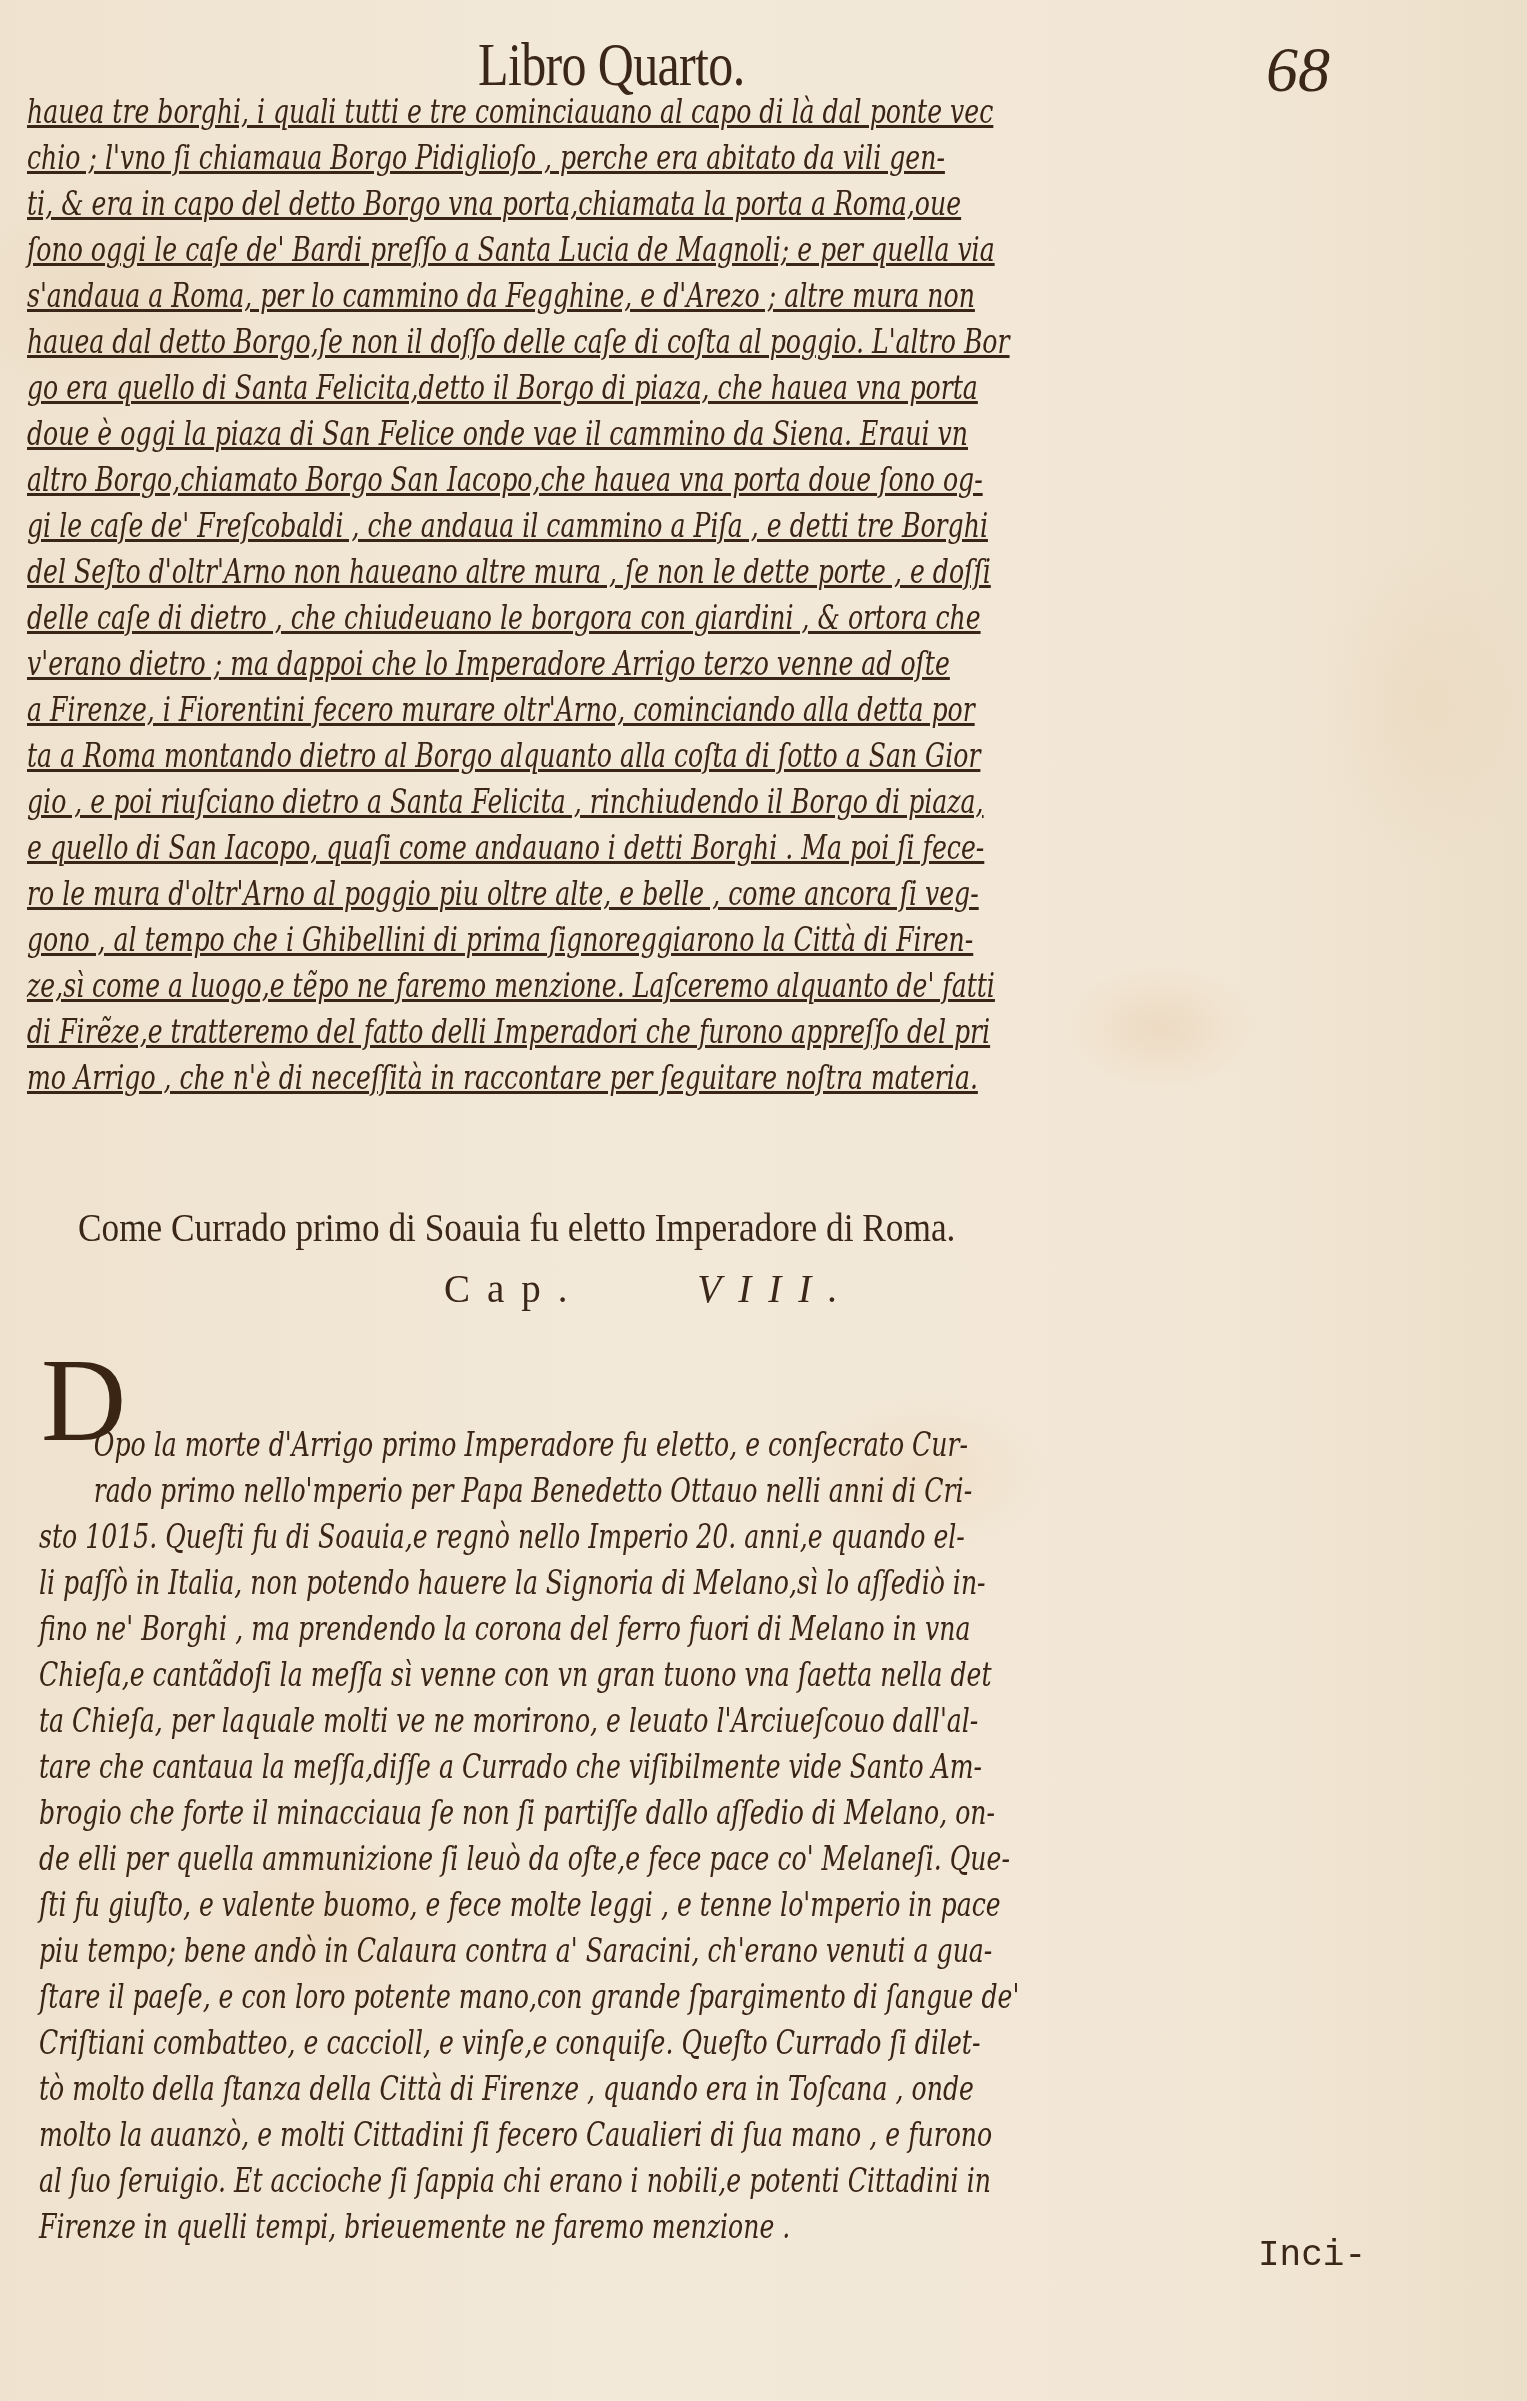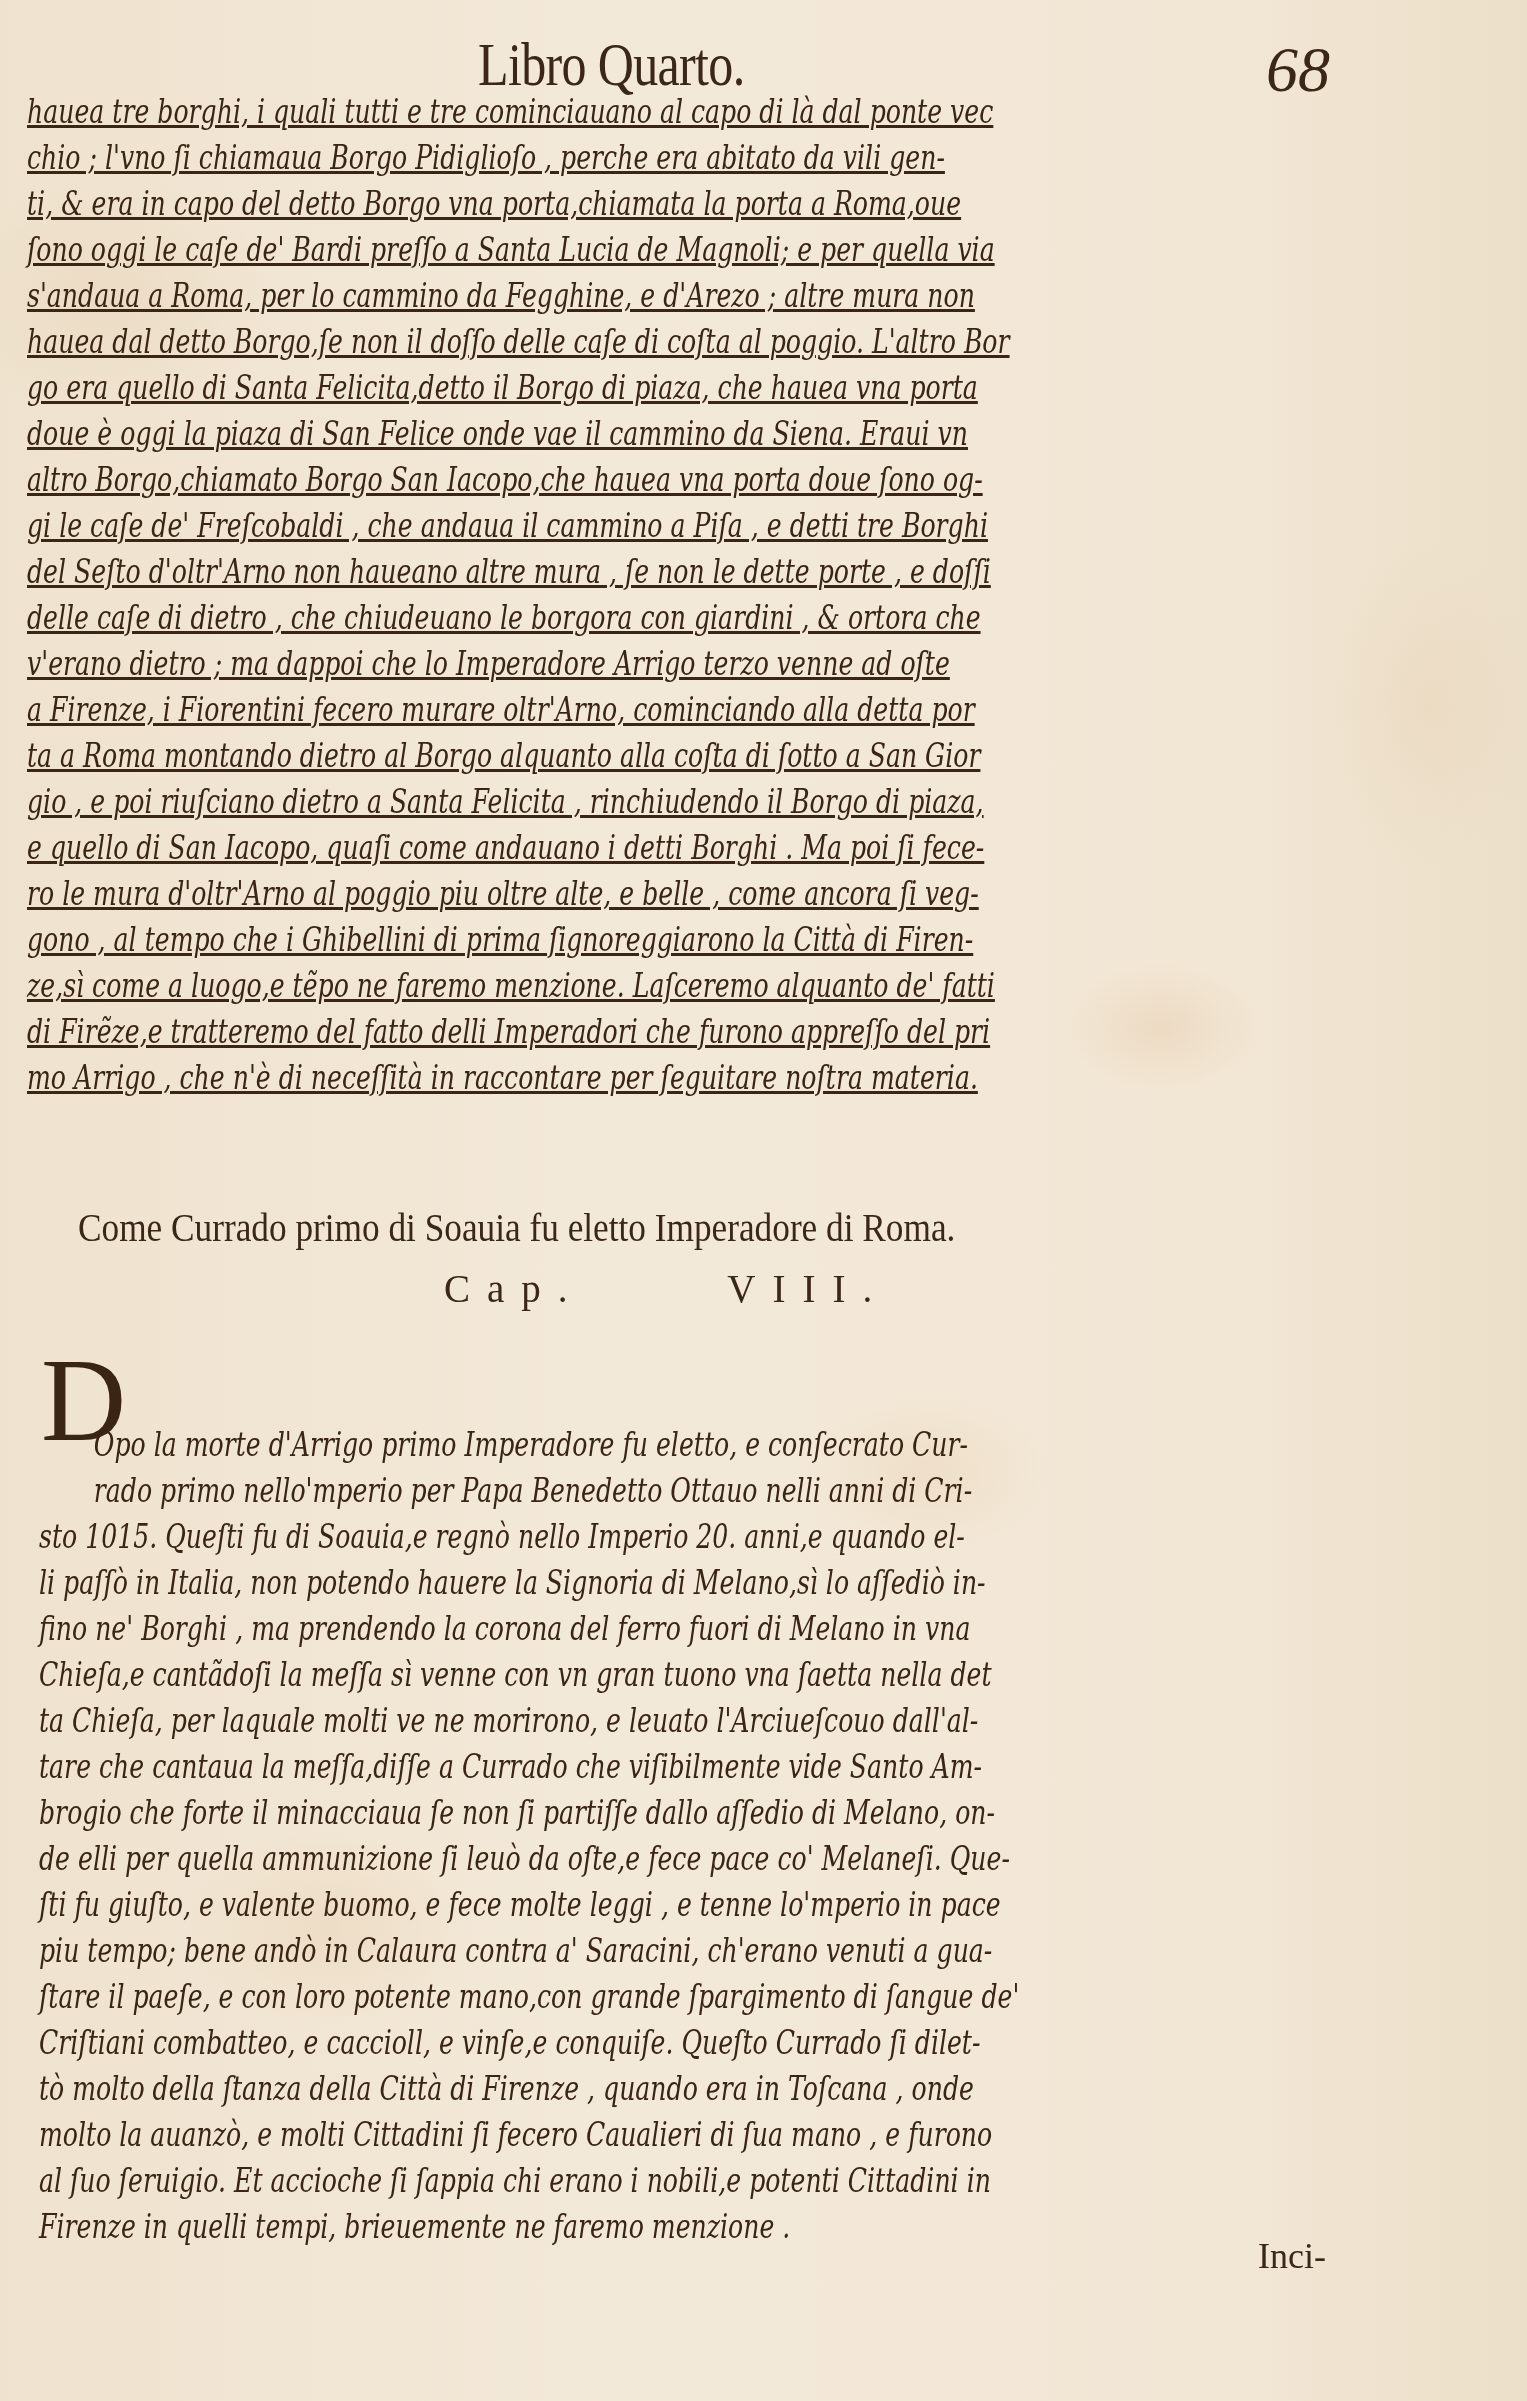--- a/index.html
+++ b/index.html
@@ -49,33 +49,33 @@
     font-family: "Liberation Serif", serif;
     font-size: 41px; white-space: nowrap; color: #3b2718;
     transform: scaleX(0.86); transform-origin: left center;
   }
   .chapter-num {
     position: absolute; left: 435px; top: 1266px;
     font-family: "Liberation Serif", serif;
     font-size: 39px; letter-spacing: 17px; color: #3b2718;
   }
   .chapter-num span { display: inline-block; margin-left: 9px; }
-  .chapter-num .roman { margin-left: 116px; }
+  .chapter-num .roman { margin-left: 86px; font-style: italic; }
   .chapter-body {
     position: absolute; left: 39px; top: 1421px; width: 1317px;
   }
   .dropcap {
     position: absolute; left: 41px; top: 1354px;
     font-family: "Liberation Serif", serif;
     font-size: 118px; line-height: 94px; color: #3a2414;
   }
   .chapter-body .line.indent { padding-left: 74px; }
   .catchword {
     position: absolute; left: 1258px; top: 2235px;
-    font-family: Liberation Serif, serif;
+    font-family: Liberation Mono, monospace;
     font-size: 36px; color: #3b2718;
   }
 </style>
 </head>
 <body>
 
 <div class="paper"></div>
 
 <div class="running-head">
   <div class="head-title">Libro Quarto.</div>

